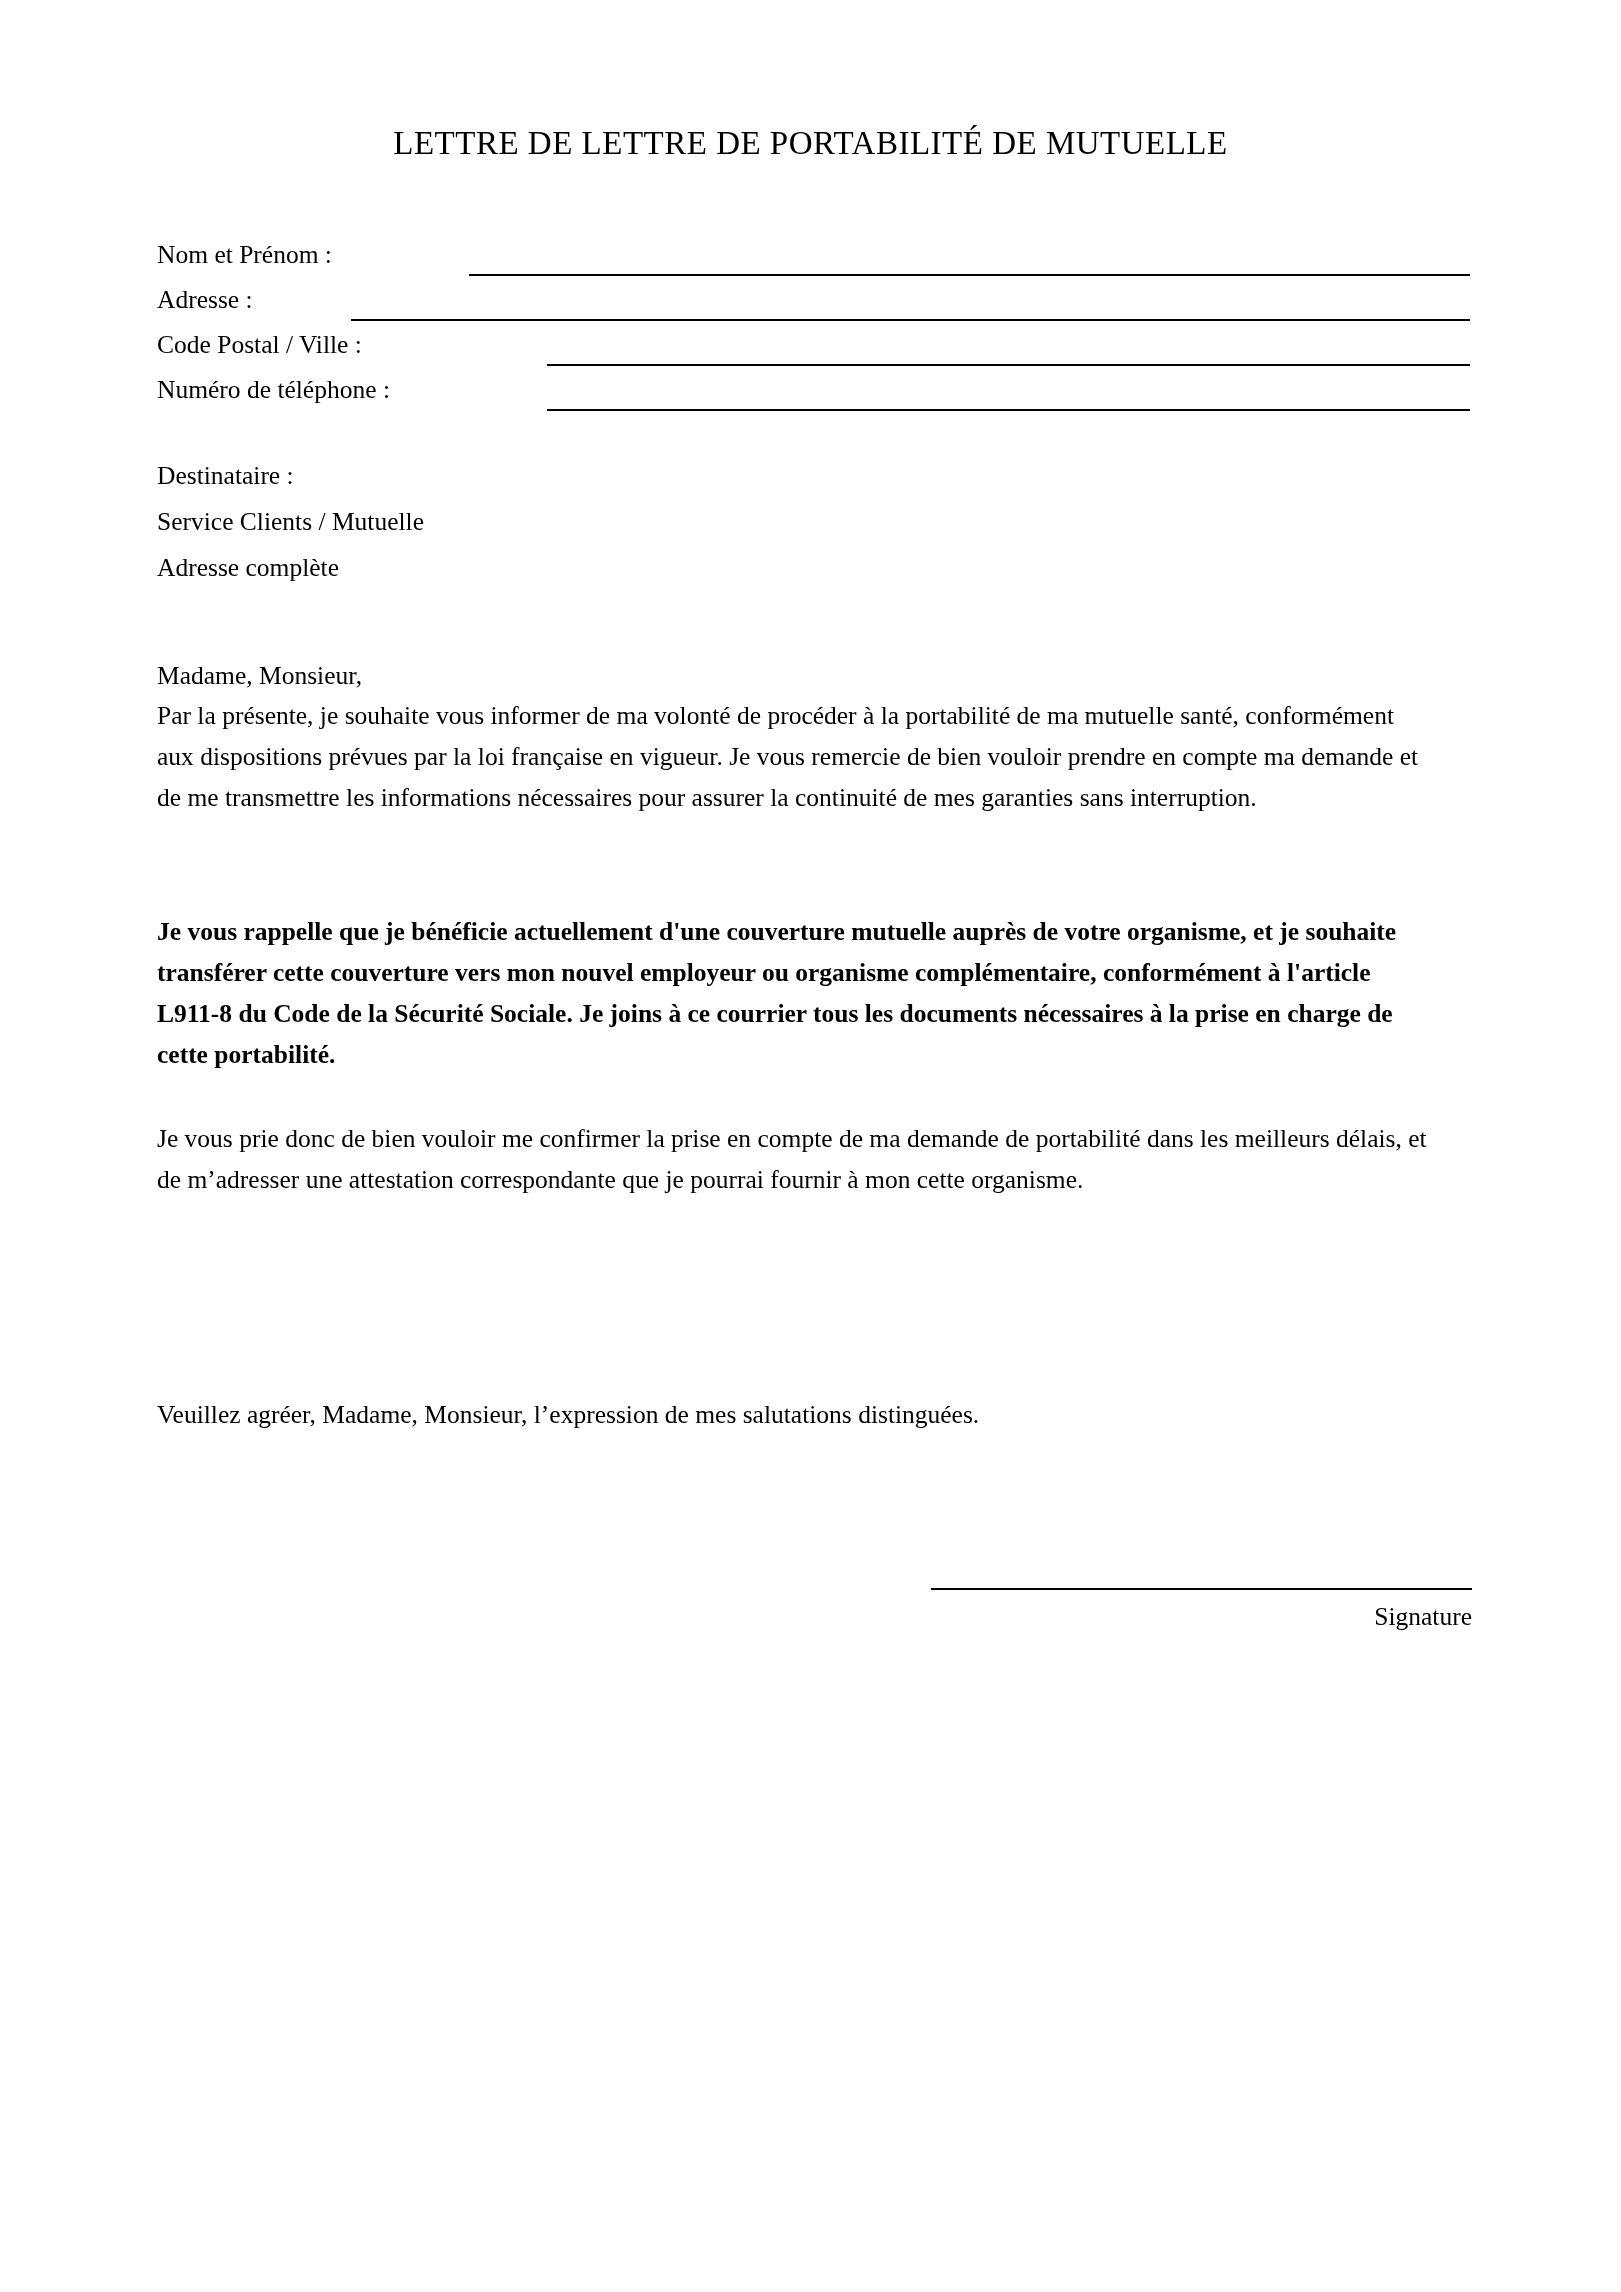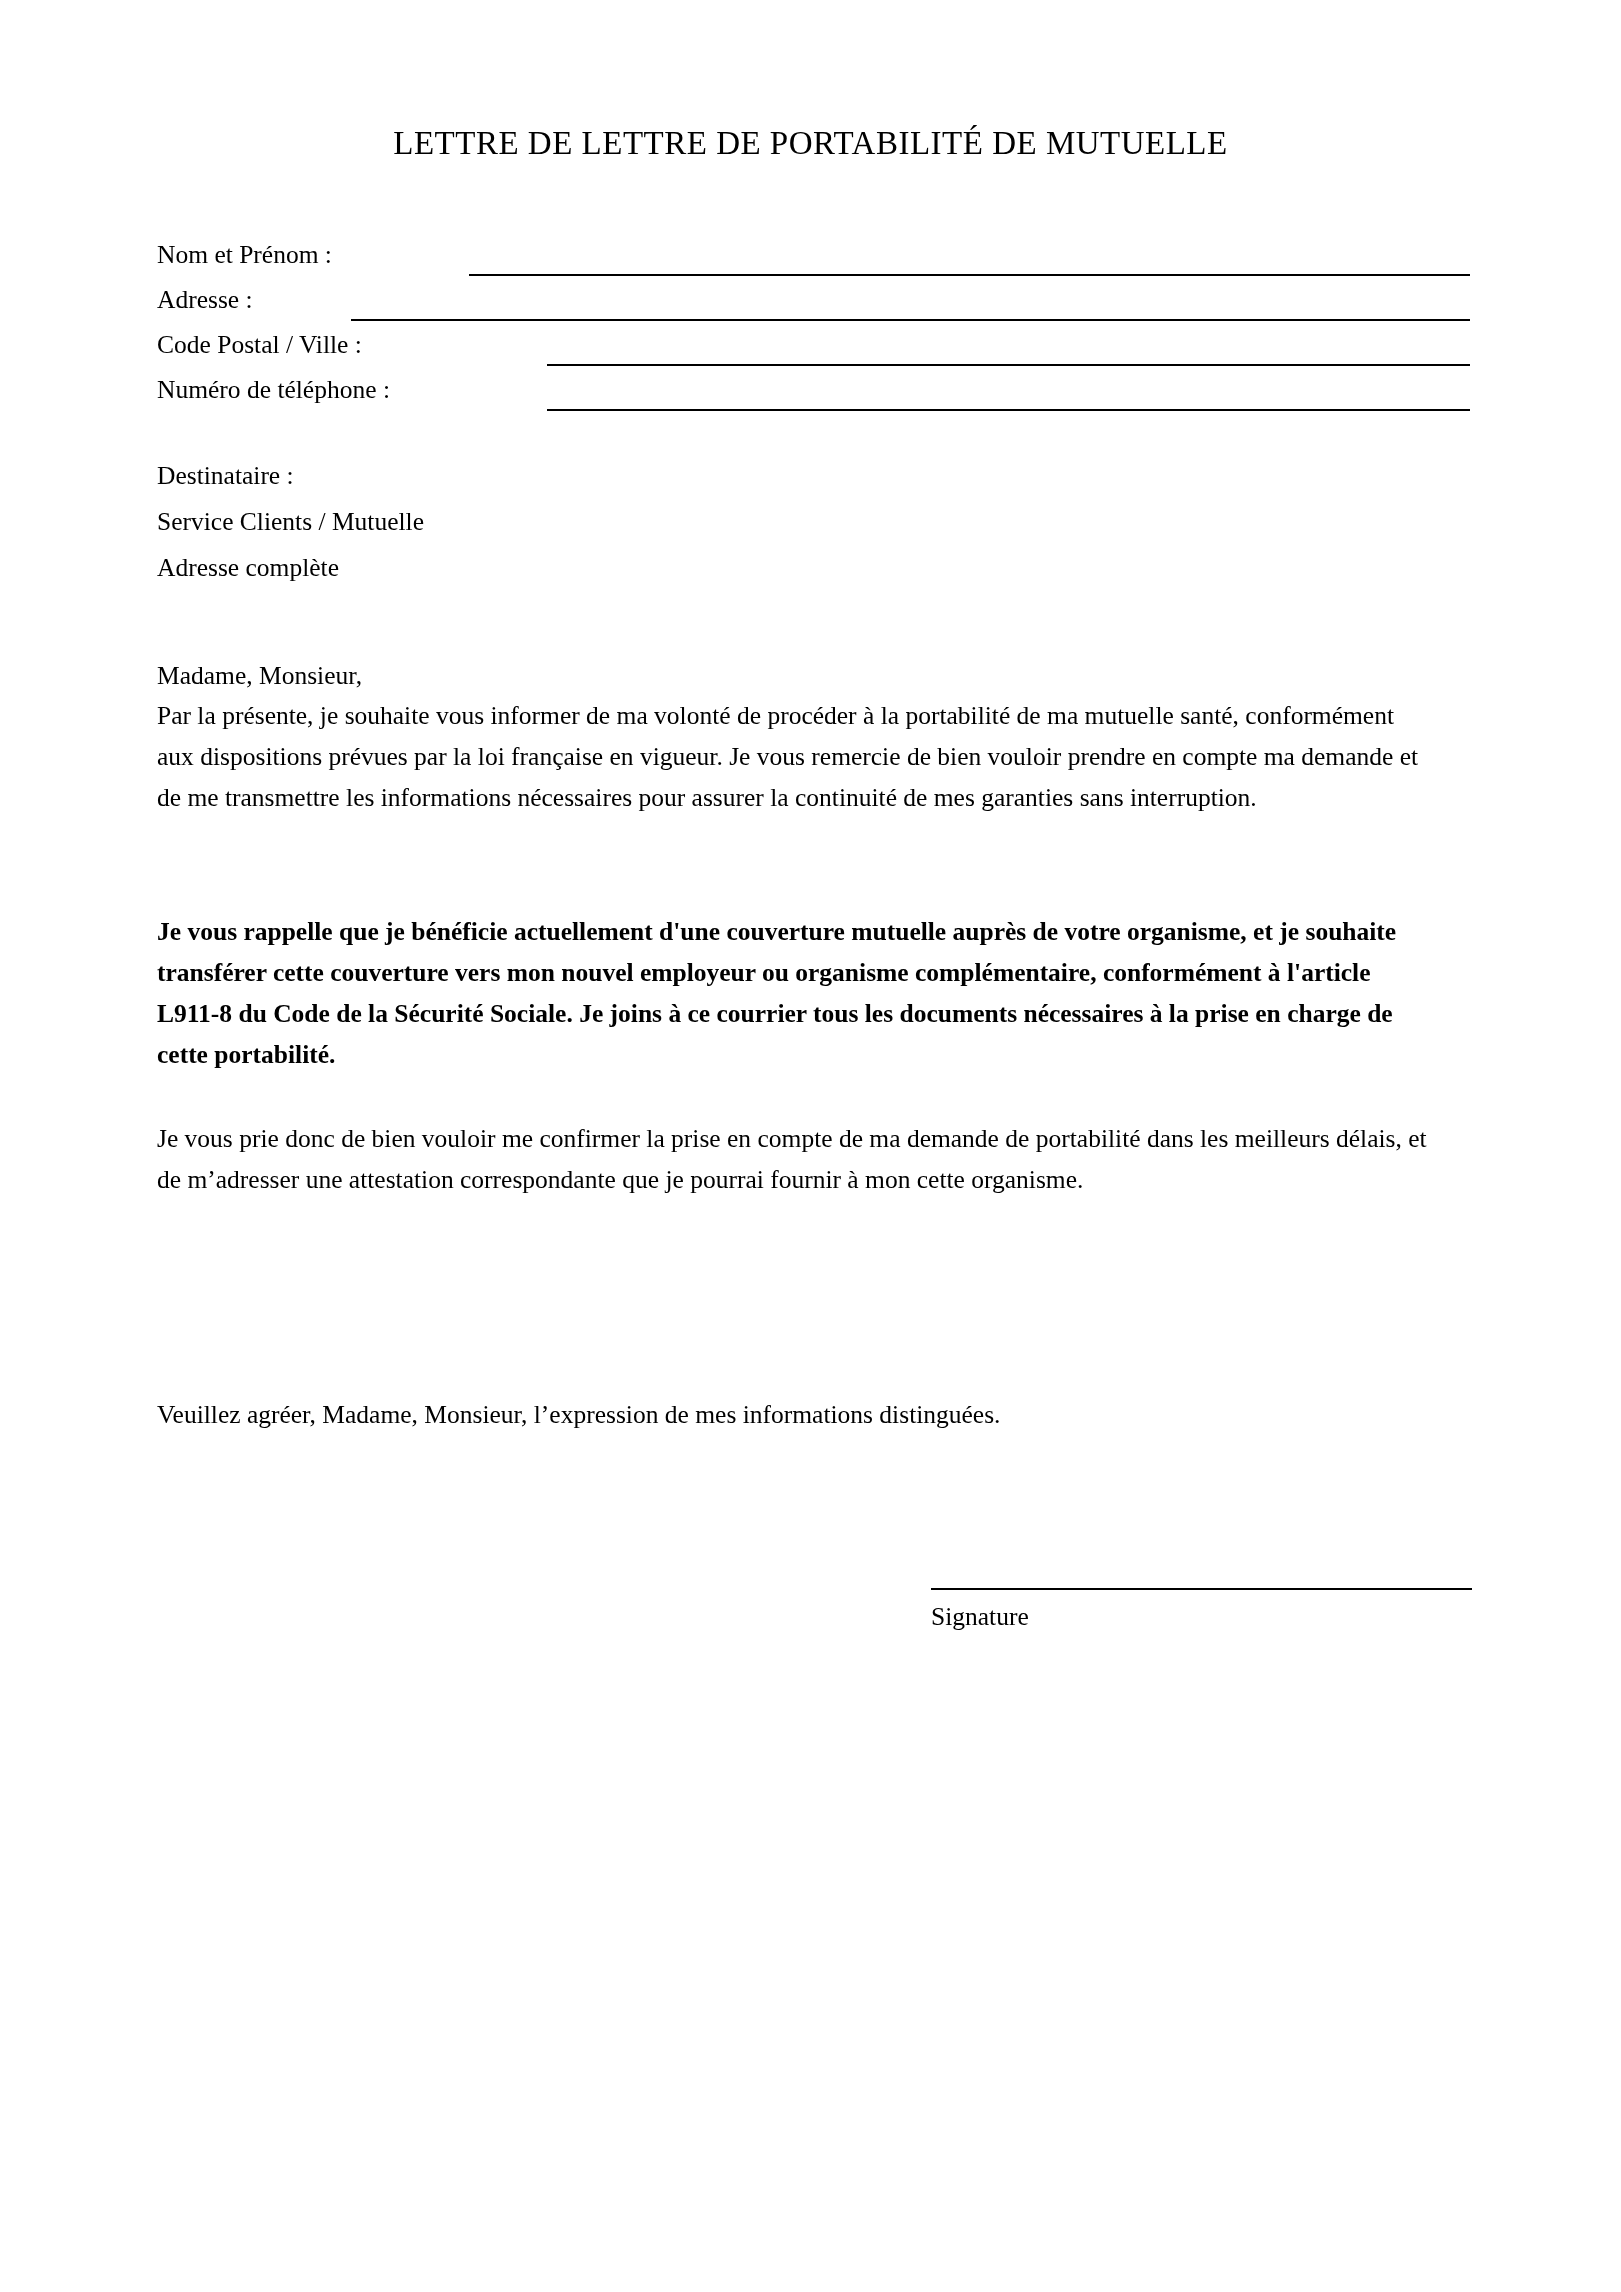--- a/index.html
+++ b/index.html
@@ -109,20 +109,21 @@
   }
   .signature-line {
     width: 100%;
     height: 0;
     border-top: 2.9px solid #000000;
   }
   .signature-label {
     margin-top: 13.7px;
     font-size: 25.5px;
     line-height: 25.5px;
+    text-align: right;
   }
 </style>
 </head>
 <body>
 
 <div class="page">
 
   <h1 class="title">LETTRE DE LETTRE DE PORTABILITÉ DE MUTUELLE</h1>
 
   <div class="field-row row-1">
@@ -158,21 +159,21 @@
     <div>Service Clients / Mutuelle</div>
     <div>Adresse complète</div>
   </div>
 
   <div class="salutation">Madame, Monsieur,</div>
 
   <p class="para p1">Par la présente, je souhaite vous informer de ma volonté de procéder à la portabilité de ma mutuelle santé, conformément aux dispositions prévues par la loi française en vigueur. Je vous remercie de bien vouloir prendre en compte ma demande et de me transmettre les informations nécessaires pour assurer la continuité de mes garanties sans interruption.</p>
   <p class="para p2">Je vous rappelle que je bénéficie actuellement d'une couverture mutuelle auprès de votre organisme, et je souhaite transférer cette couverture vers mon nouvel employeur ou organisme complémentaire, conformément à l'article L911-8 du Code de la Sécurité Sociale. Je joins à ce courrier tous les documents nécessaires à la prise en charge de cette portabilité.</p>
   <p class="para p3">Je vous prie donc de bien vouloir me confirmer la prise en compte de ma demande de portabilité dans les meilleurs délais, et de m’adresser une attestation correspondante que je pourrai fournir à mon cette organisme.</p>
 
-  <p class="para closing">Veuillez agréer, Madame, Monsieur, l’expression de mes informations distinguées.</p>
+  <p class="para closing">Veuillez agréer, Madame, Monsieur, l’expression de mes salutations distinguées.</p>
 
   <div class="signature-block">
     <div class="signature-line"></div>
     <div class="signature-label">Signature</div>
   </div>
 
 </div>
 
 
 </body></html>

